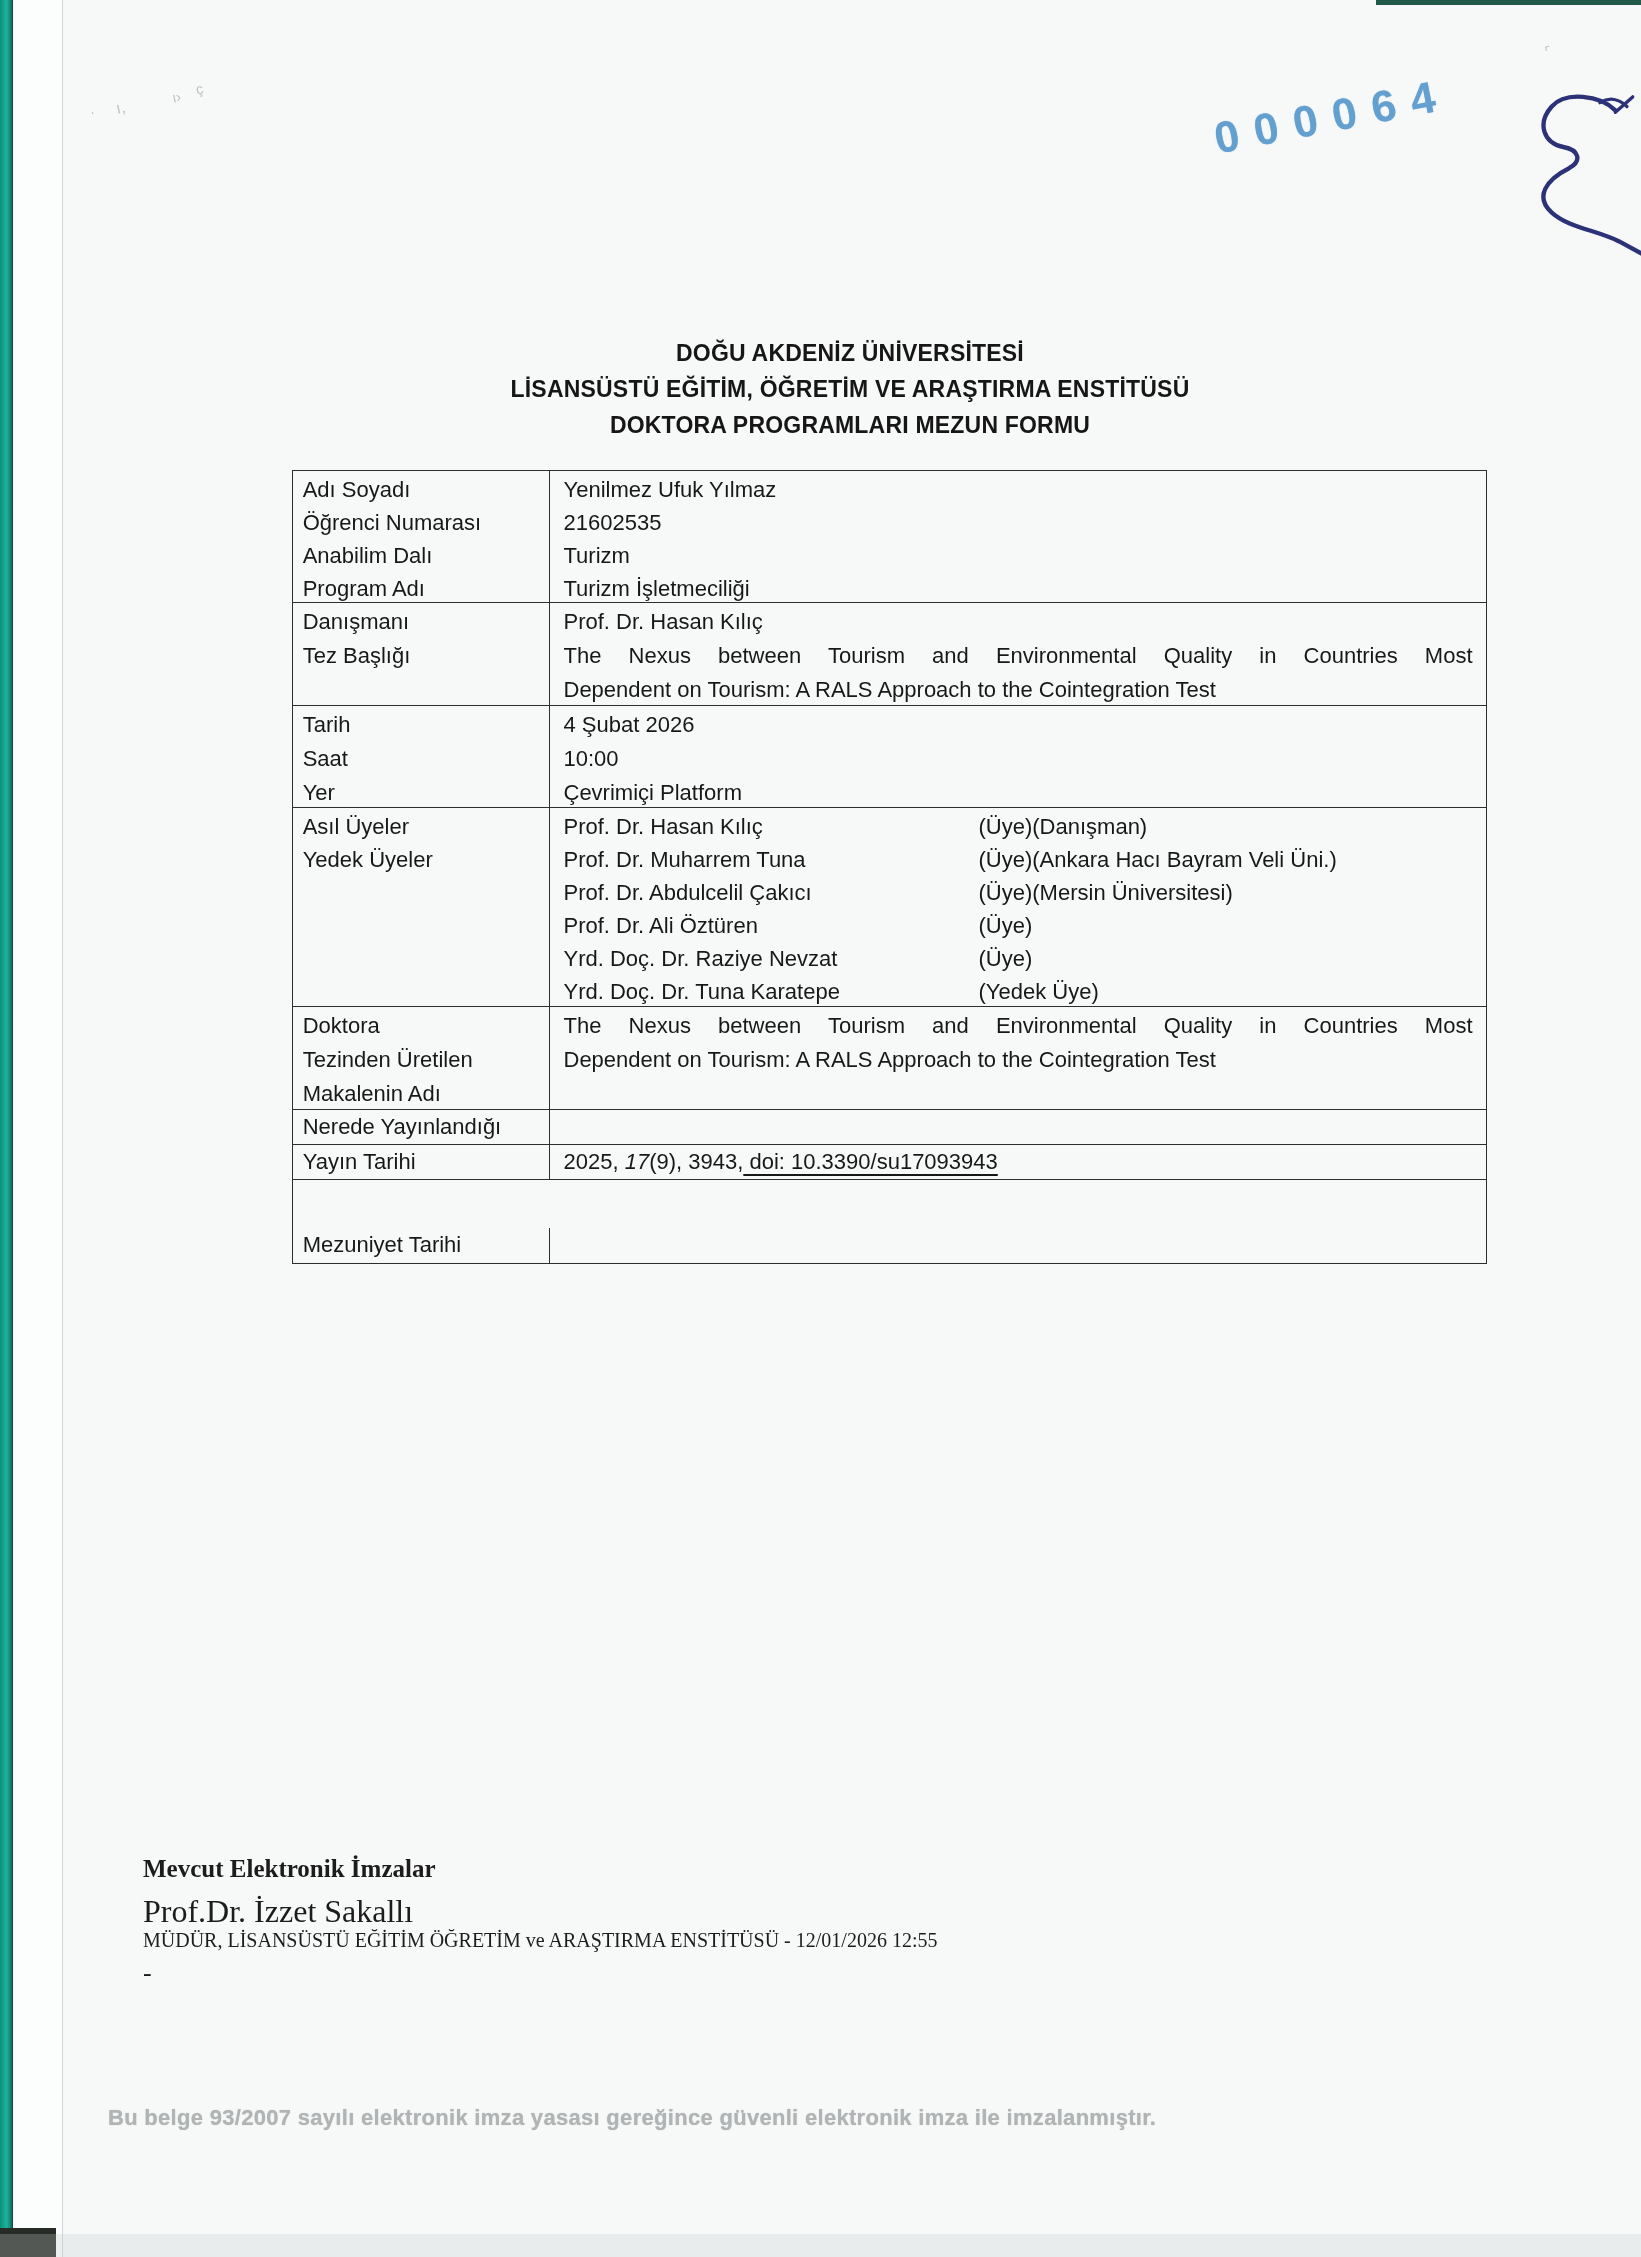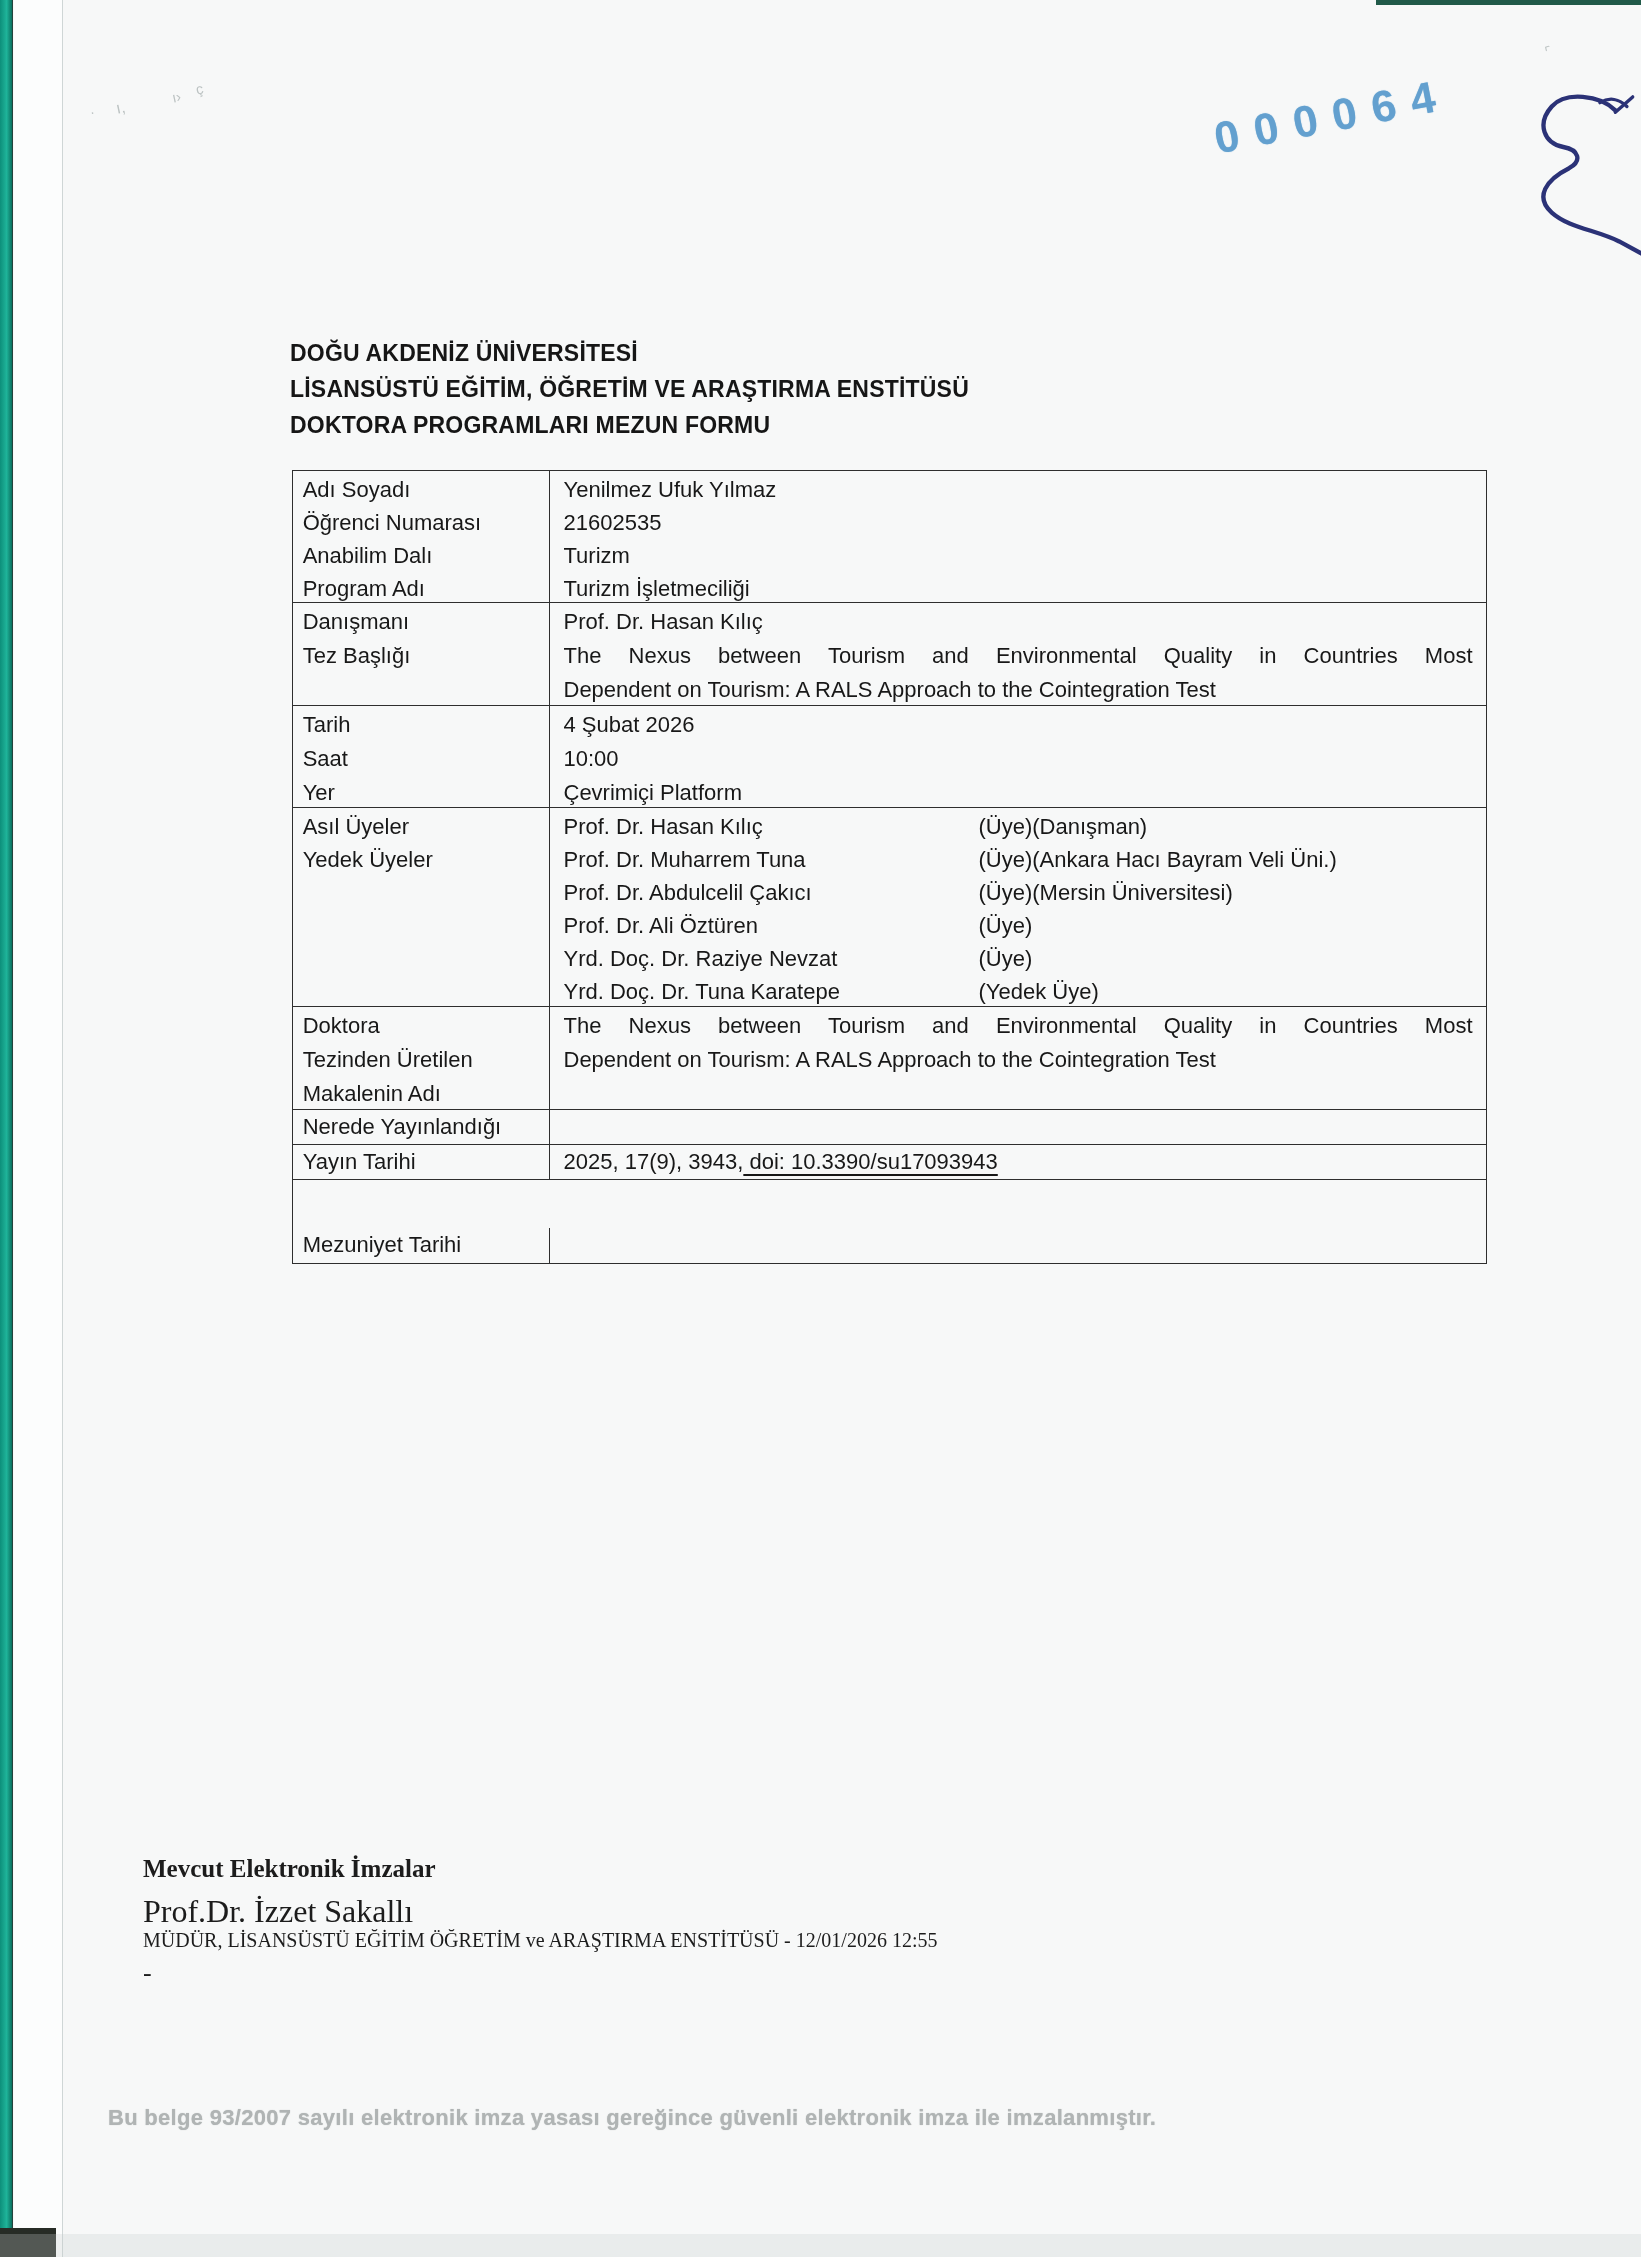--- a/index.html
+++ b/index.html
@@ -31,21 +31,21 @@
     font-family:"Liberation Sans",sans-serif;
     font-size:44px;font-weight:600;
     letter-spacing:15.4px;color:#4f95ca;opacity:.88;
     transform:rotate(-11deg);transform-origin:left center;
     text-shadow:0 0 1px rgba(79,149,202,.7);
   }
 
   .initials-svg{position:absolute;left:1492px;top:89px;}
 
   
-  .title-block{position:absolute;left:290px;top:335px;width:1120px;text-align:left;
+  .title-block{position:absolute;left:290px;top:335px;width:1120px;text-align:center;
     color:#161616;font-weight:bold;font-size:23px;line-height:36px;letter-spacing:0.2px;}
 
   
   .form-table{
     position:absolute;left:292px;top:470px;width:1195px;
     border:1.9px solid #2e2e2e;background:transparent;
     color:#181818;font-size:22px;box-sizing:border-box;
   }
   .trow{display:grid;grid-template-columns:257px 1fr;border-bottom:1.9px solid #2e2e2e;}
   .trow:last-child{border-bottom:none;margin-top:48px;}
@@ -57,21 +57,21 @@
   .r2{height:102px;}
   .r3{height:101px;}
   .r4{height:198px;}
   .r5{height:102px;}
   .r6{height:34px;}
   .r7{height:34px;}
   .r8{height:35px;}
   .r6 .lcell,.r7 .lcell,.r8 .lcell,.r6 .vcell,.r7 .vcell,.r8 .vcell{line-height:31px;padding-top:1px;}
   .justify-line{text-align:justify;text-align-last:justify;line-height:34px;}
   .member-row{display:grid;grid-template-columns:415px 1fr;line-height:33px;}
-  .ital{}
+  .ital{font-style:italic;}
   .uline{text-decoration:underline;text-underline-offset:4.8px;text-decoration-thickness:1.9px;}
 
   
   .sig-block{position:absolute;left:143px;top:1854px;width:1352px;
     font-family:"Liberation Serif",serif;color:#1c1c1c;}
   .sig-heading{font-weight:bold;font-size:25px;line-height:29px;}
   .sig-name{font-size:32px;line-height:29px;margin-top:13.5px;}
   .sig-title{font-size:20px;line-height:29px;}
   .sig-dash{font-size:26px;line-height:29px;margin-top:3.9px;}
 

